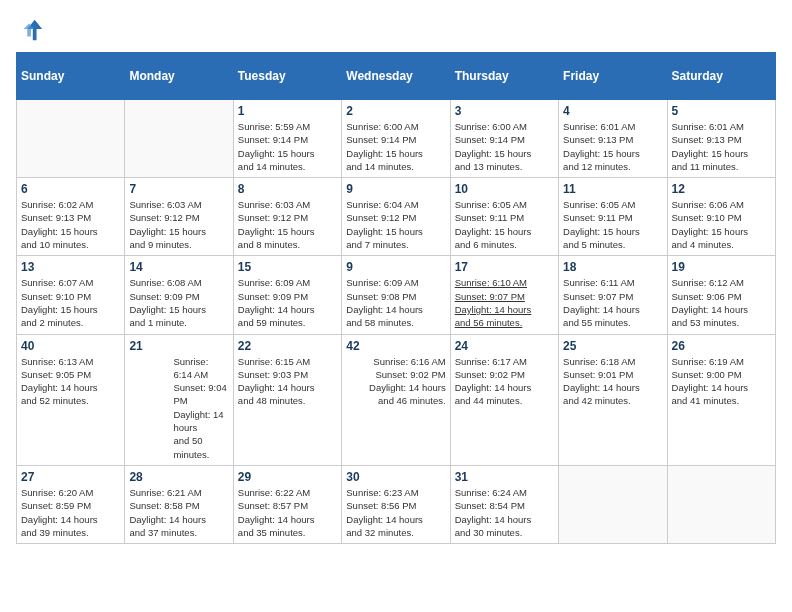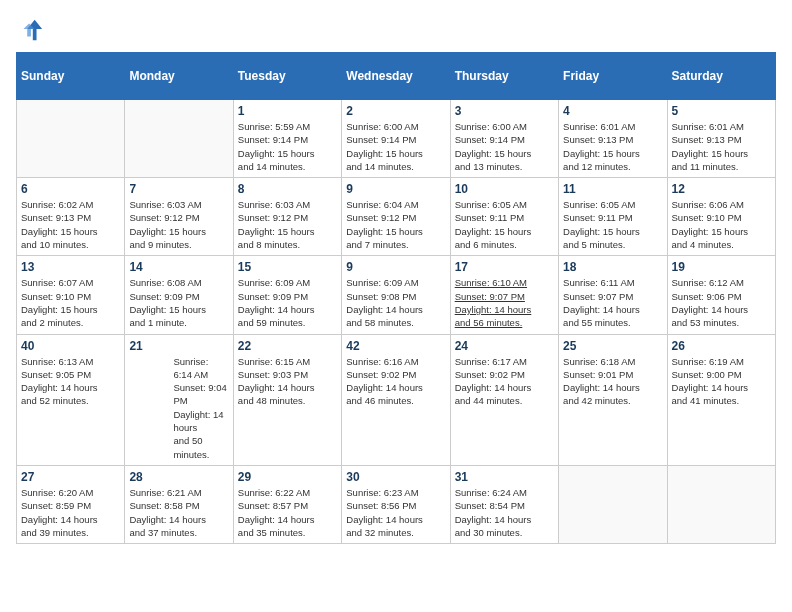--- a/index.html
+++ b/index.html
@@ -278,21 +278,21 @@
         </td>
         <td>
           <div class="day-num">22</div>
           <div class="day-info" style="white-space: pre-line;">Sunrise: 6:15 AM
 Sunset: 9:03 PM
 Daylight: 14 hours
 and 48 minutes.</div>
         </td>
         <td>
           <div class="day-num">42</div>
-          <div class="day-info" style="white-space: pre-line;">Sunrise: 6:16 AM
+          <div class="day-info" style="white-space: pre-line; text-align: right;">Sunrise: 6:16 AM
 Sunset: 9:02 PM
 Daylight: 14 hours
 and 46 minutes.</div>
         </td>
         <td>
           <div class="day-num">24</div>
           <div class="day-info" style="white-space: pre-line;">Sunrise: 6:17 AM
 Sunset: 9:02 PM
 Daylight: 14 hours
 and 44 minutes.</div>

